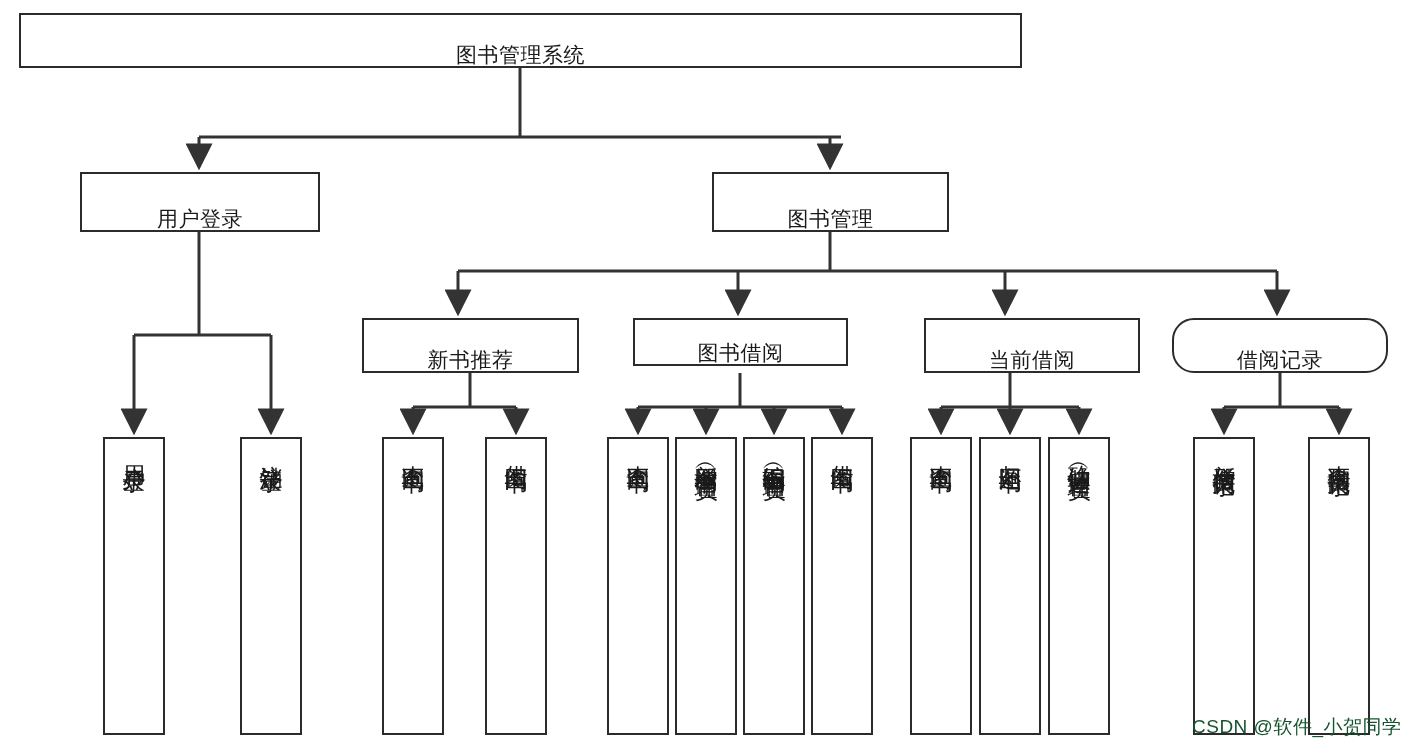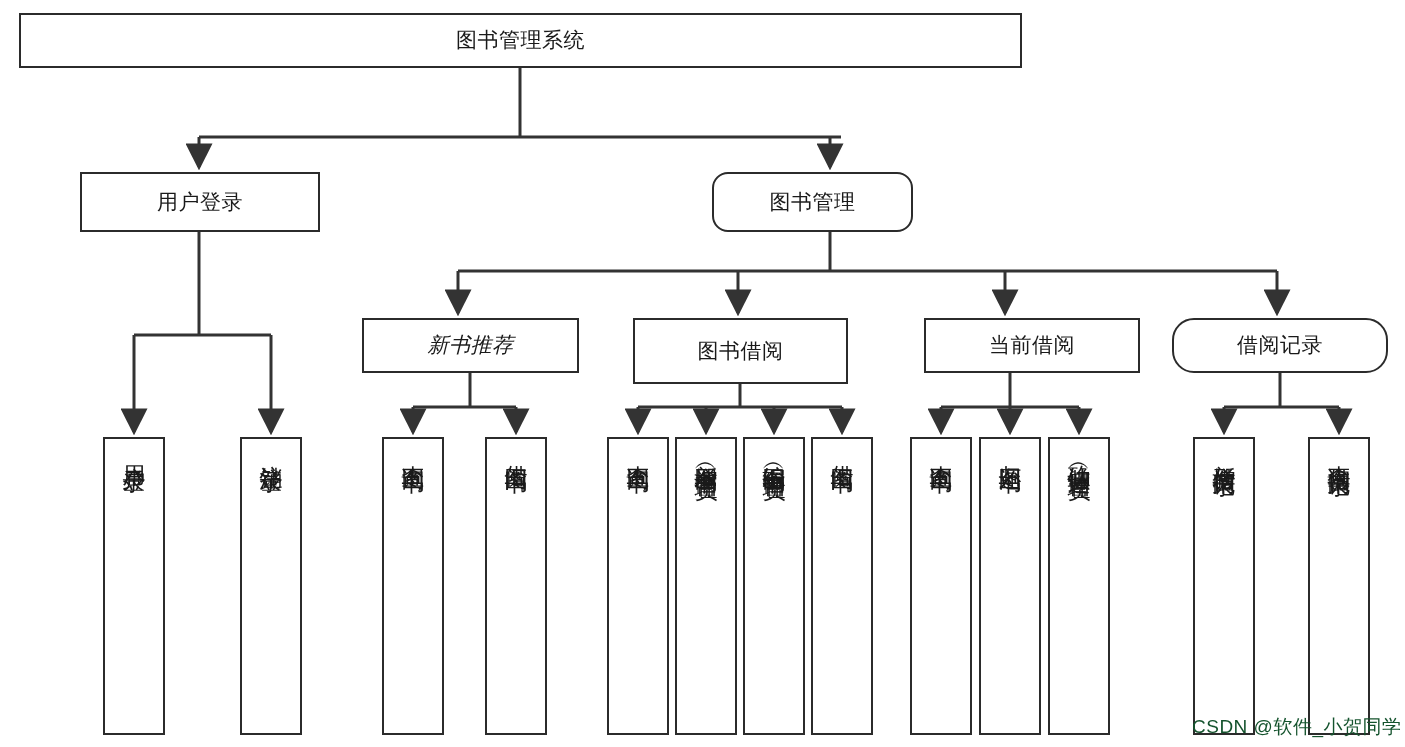--- a/index.html
+++ b/index.html
@@ -23,21 +23,21 @@
     top: 0;
     width: 1405px;
     height: 747px;
   }
   .node {
     position: absolute;
     box-sizing: border-box;
     background: #ffffff;
     border: 2px solid #2b2b2b;
     display: flex;
-    align-items: center;
+    align-items: flex-end;
     justify-content: center;
     color: #1a1a1a;
   }
   .node-label {
     display: block;
     text-align: center;
     line-height: 1.06;
     letter-spacing: 0.5px;
   }
   .node.horiz .node-label {
@@ -120,28 +120,28 @@
     </g>
   </svg>
 
   <div class="node horiz" style="left:19px; top:13px; width:1003px; height:55px;">
     <span class="node-label">图书管理系统</span>
   </div>
 
   <div class="node horiz" style="left:80px; top:172px; width:240px; height:60px;">
     <span class="node-label">用户登录</span>
   </div>
-  <div class="node horiz" style="left:712px; top:172px; width:201px; height:60px;border-radius:16px;">
+  <div class="node horiz" style="left:712px; top:172px; width:237px; height:60px;">
     <span class="node-label">图书管理</span>
   </div>
 
-  <div class="node horiz" style="left:362px; top:318px; width:217px; height:55px;font-style:italic;">
+  <div class="node horiz" style="left:362px; top:318px; width:217px; height:55px;">
     <span class="node-label">新书推荐</span>
   </div>
-  <div class="node horiz" style="left:633px; top:318px; width:215px; height:66px;">
+  <div class="node horiz" style="left:633px; top:318px; width:215px; height:48px;">
     <span class="node-label">图书借阅</span>
   </div>
   <div class="node horiz" style="left:924px; top:318px; width:216px; height:55px;">
     <span class="node-label">当前借阅</span>
   </div>
   <div class="node horiz" style="left:1172px; top:318px; width:216px; height:55px;border-radius:22px;">
     <span class="node-label">借阅记录</span>
   </div>
 
   <div class="node vert" style="left:103px; top:437px; width:62px; height:298px;">

